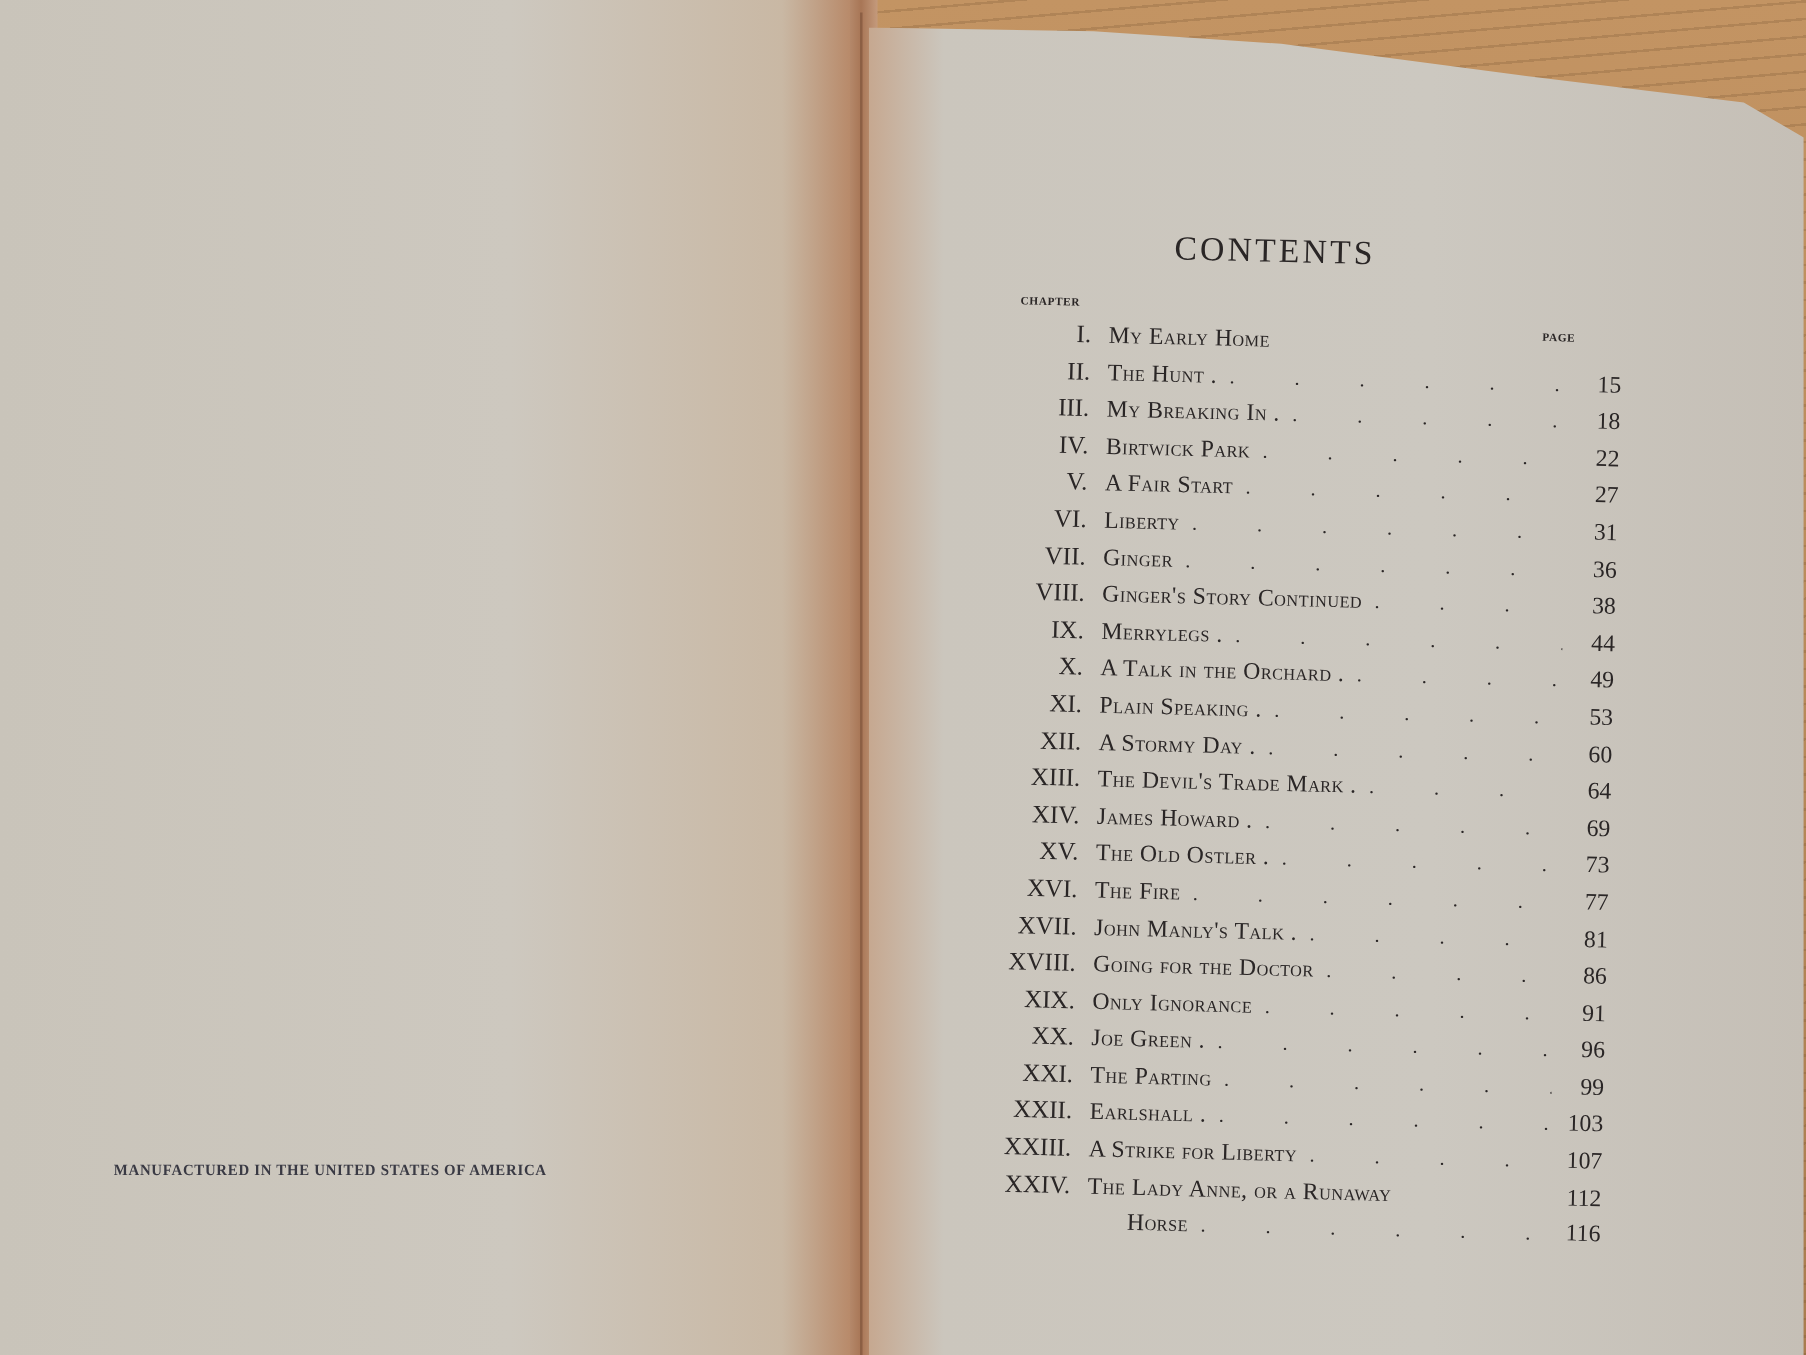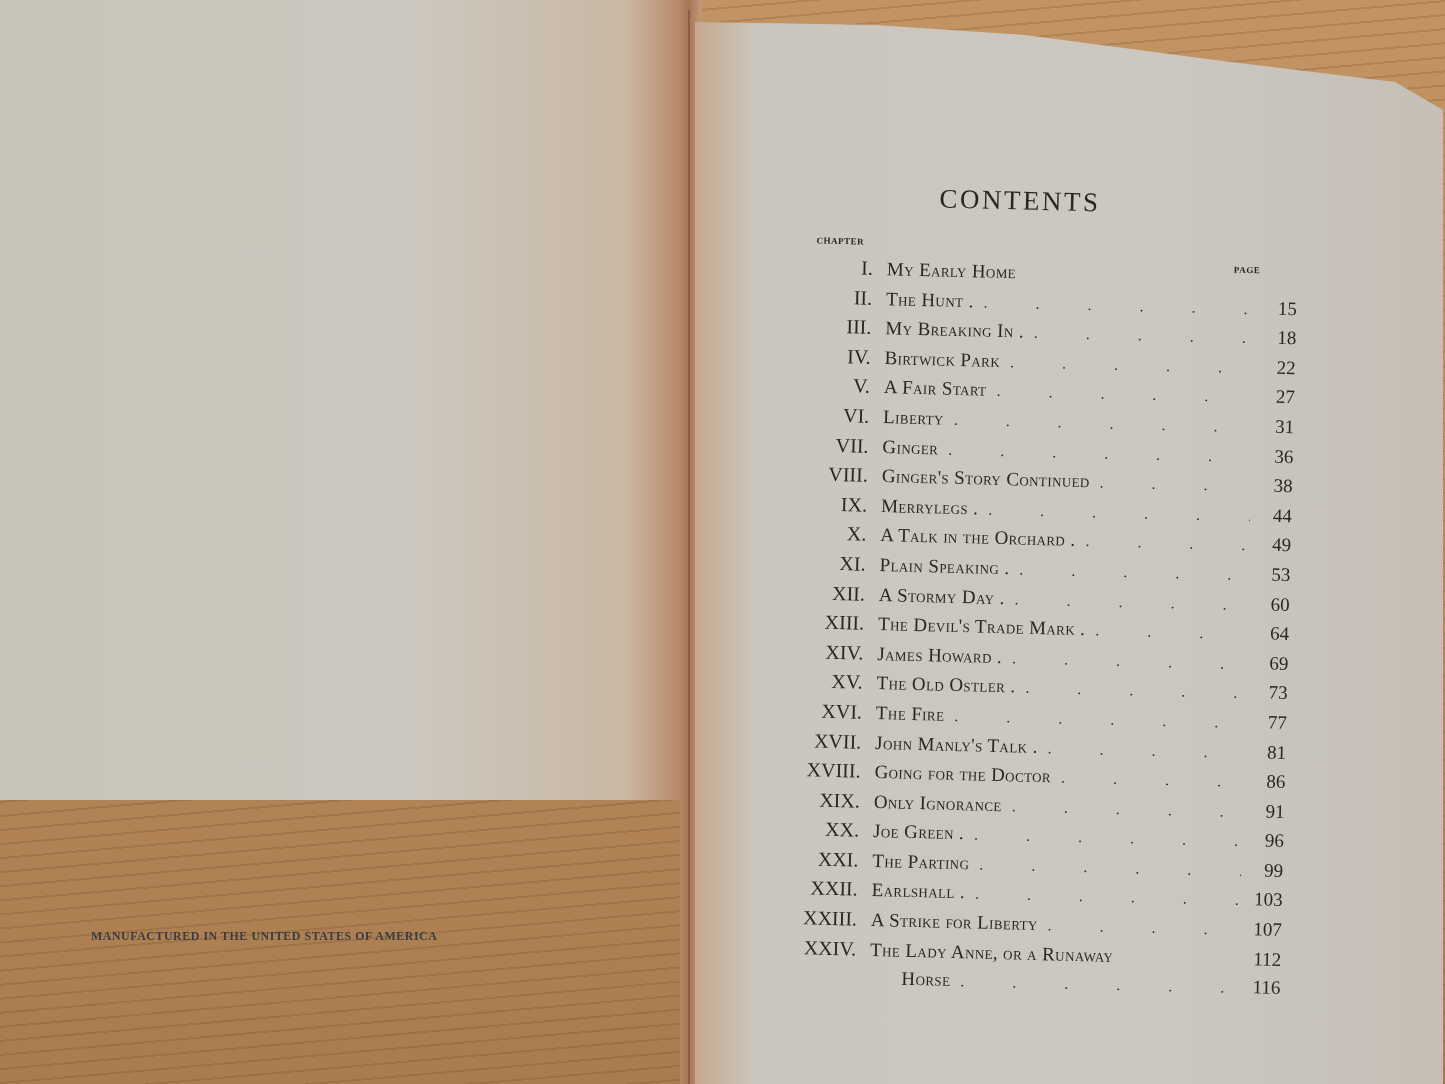--- a/index.html
+++ b/index.html
@@ -1,21 +1,21 @@
 <!DOCTYPE html>
 <html><head>
 <meta charset="utf-8">
 <style>
   html,body{margin:0;padding:0;}
   body{width:1445px;height:1084px;position:relative;overflow:hidden;background:#b98b5a;font-family:"Liberation Serif","DejaVu Serif",serif;}
   .wood{position:absolute;left:0;top:0;width:1445px;height:1084px;
     background:
       repeating-linear-gradient(175deg, rgba(90,60,30,0.18) 0px, rgba(90,60,30,0.18) 2px, transparent 2px, transparent 14px),
       linear-gradient(180deg,#c39463 0%,#b88a5a 50%,#a97c4f 100%);}
-  .left-page{position:absolute;left:0;top:0;width:680px;height:800px;
+  .left-page{position:absolute;left:0;top:0;width:680px;height:1084px;
     background:linear-gradient(90deg,#c9c4ba 0%,#cdc8bf 60%,#c9b8a4 92%,#b88a6a 100%);}
   .spine{position:absolute;left:680px;top:0;width:22px;height:1084px;
     background:linear-gradient(90deg,#b4886a 0%,#a87656 40%,#c49a7c 100%);}
   .spine-line{position:absolute;left:688px;top:10px;width:2px;height:1074px;background:#8c5f44;}
   .right-page{position:absolute;left:695px;top:0;width:750px;height:1084px;
     clip-path:polygon(0 22px, 180px 25px, 330px 35px, 520px 60px, 700px 82px, 748px 110px, 748px 1084px, 0 1084px);
     background:linear-gradient(90deg,#c6a890 0%,#cbc6bd 8%,#ccc8c0 60%,#c5bfb6 100%);}
   .left-footer{position:absolute;left:91px;top:929px;font-family:"Liberation Serif",serif;font-size:12.5px;letter-spacing:0.6px;color:#3a3a44;font-weight:bold;text-transform:uppercase;transform:scaleX(0.95);transform-origin:left;}
   .toc{position:absolute;left:800px;top:180px;width:520px;color:#2a2626;transform:rotate(1.4deg);transform-origin:left top;}
   .toc-title{position:absolute;left:140px;top:0px;font-size:27px;letter-spacing:2.5px;}

